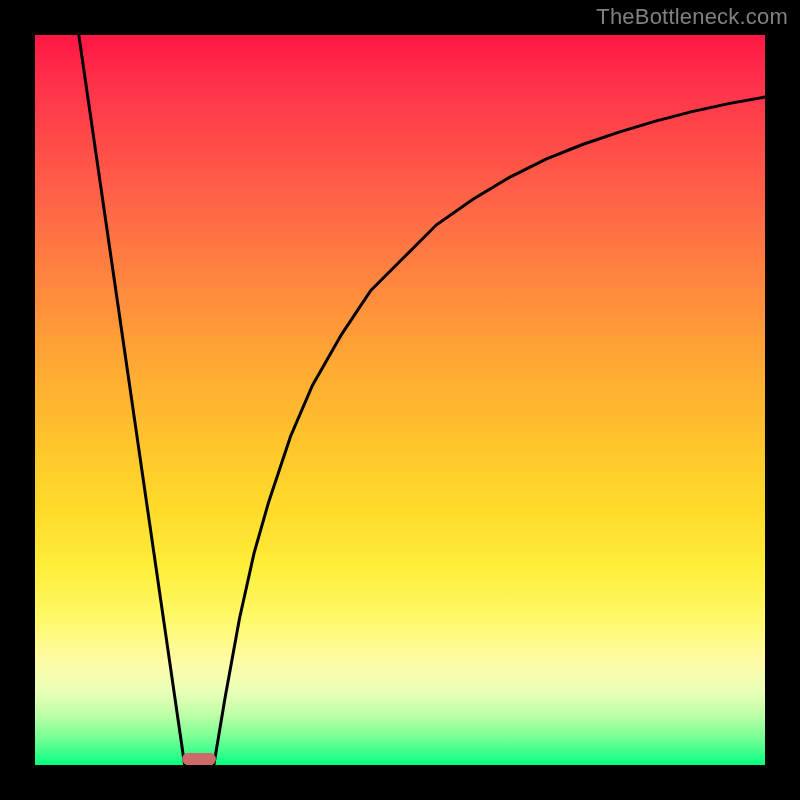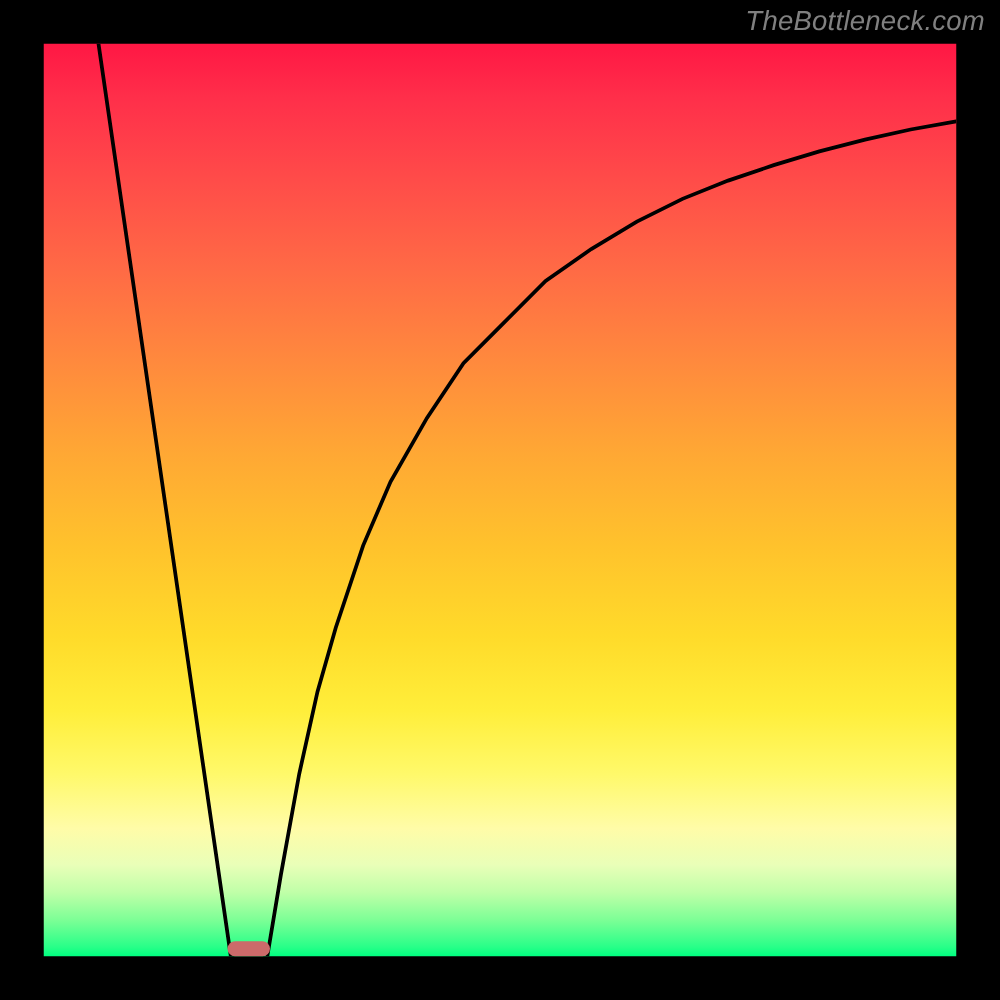--- a/index.html
+++ b/index.html
@@ -54,21 +54,20 @@
     height: 730px;
   }
   .watermark {
     position: absolute;
     top: 4px;
     right: 12px;
     color: #808080;
     font-size: 22px;
     font-weight: 500;
     letter-spacing: 0.2px;
-    font-style: italic;
   }
   .marker {
     position: absolute;
     background: #cc6a6a;
     border-radius: 6px;
   }
 </style>
 </head>
 <body>
 

